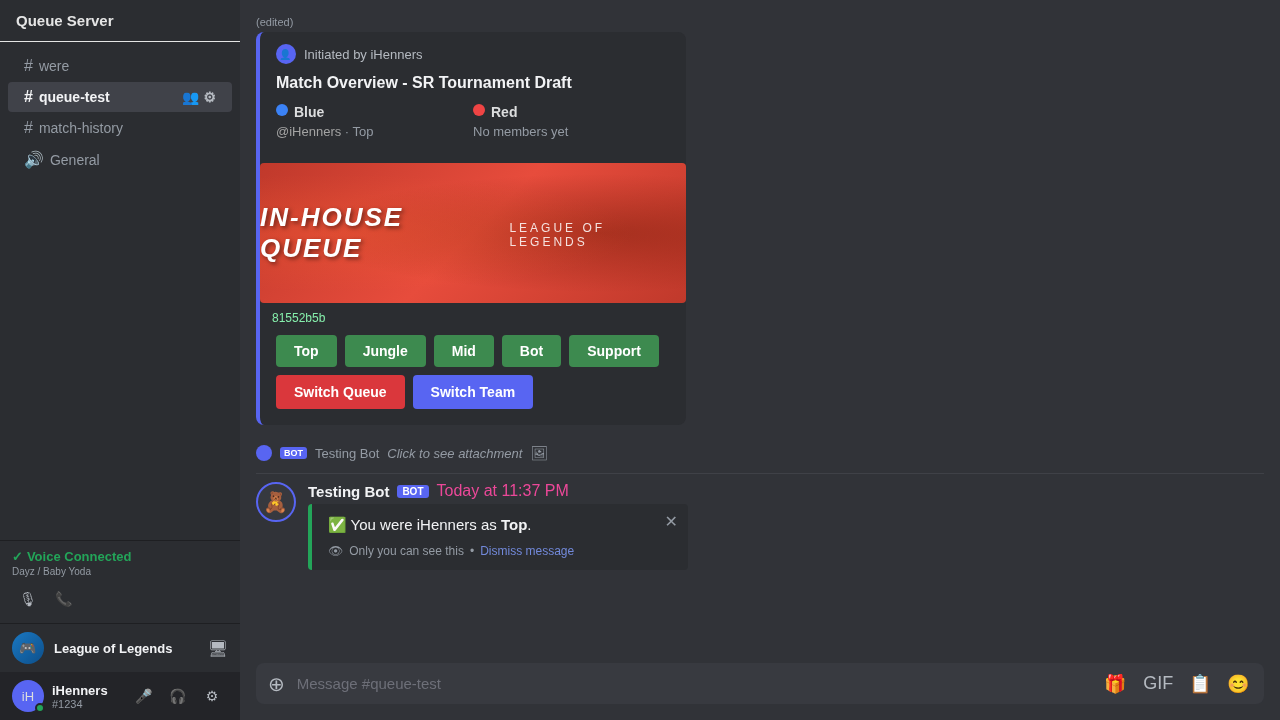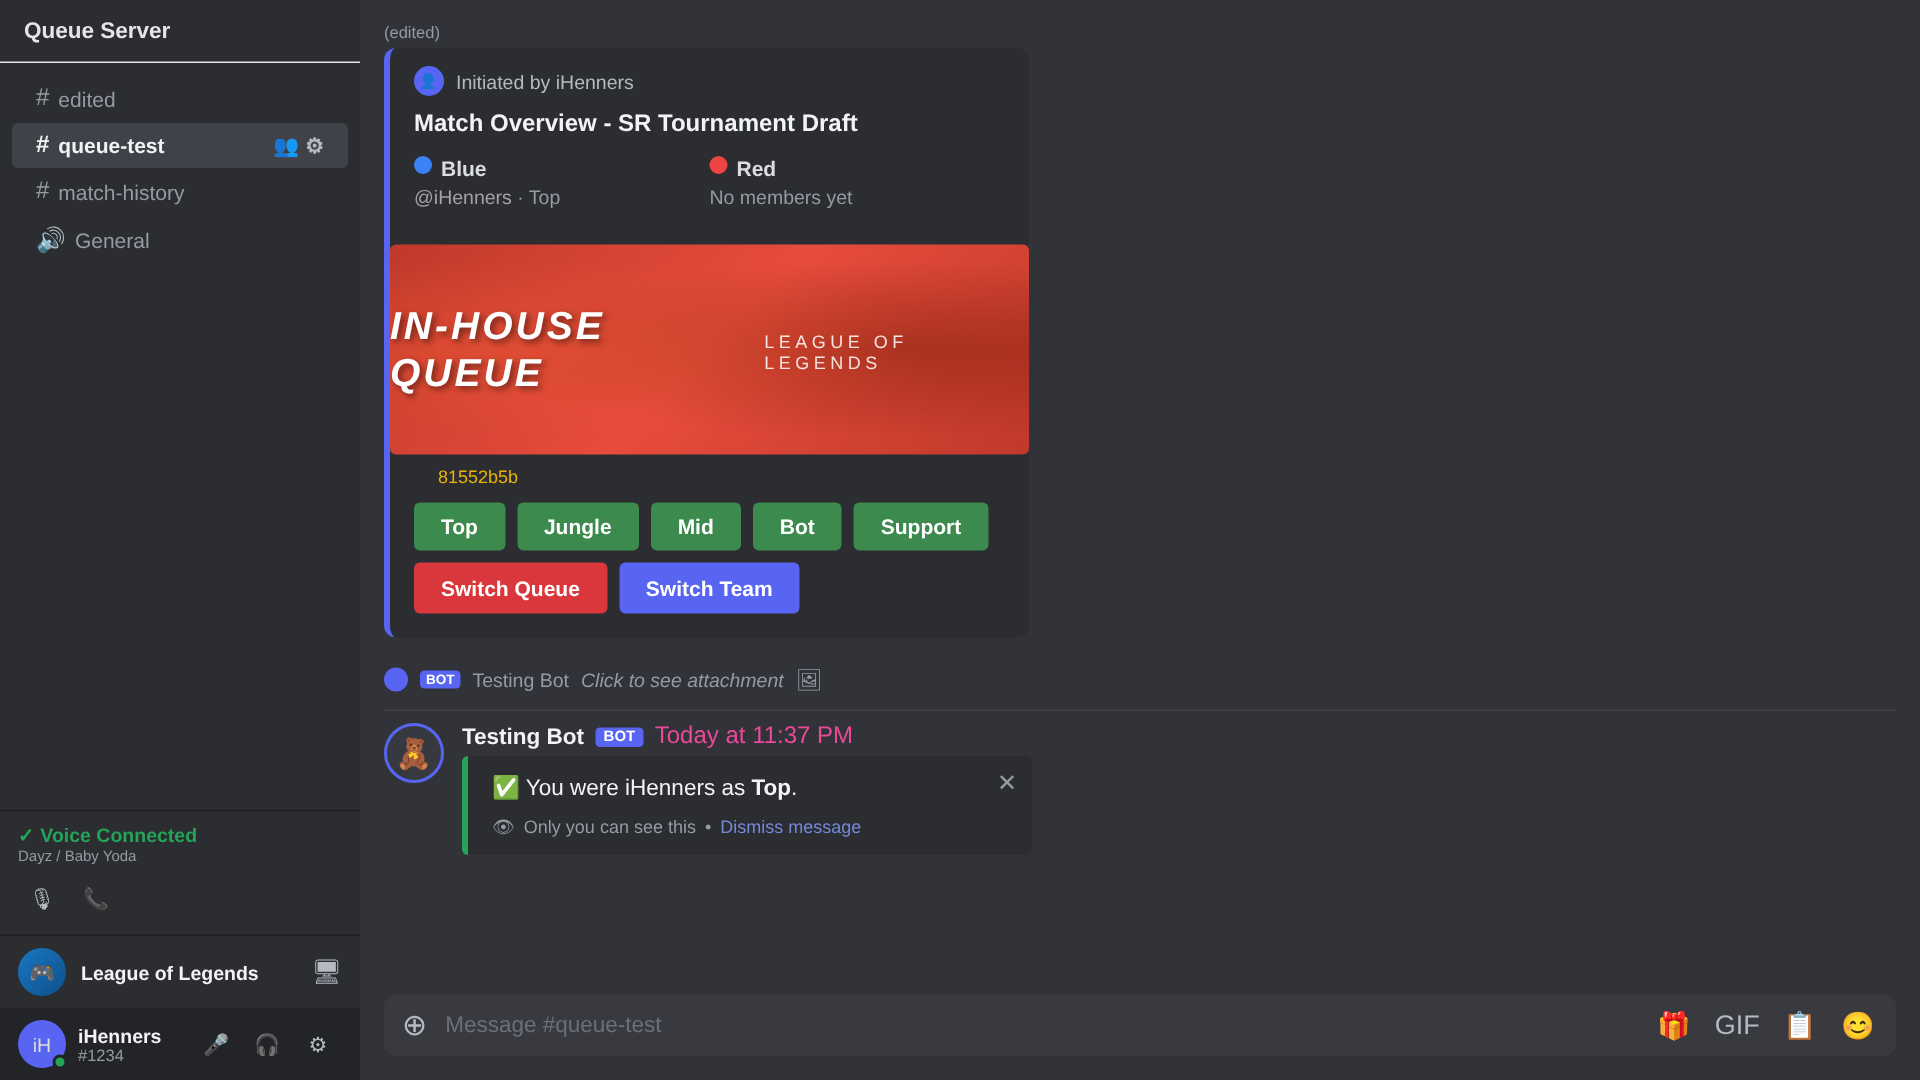--- a/index.html
+++ b/index.html
@@ -319,22 +319,22 @@
       color: rgba(255,255,255,0.85);
       letter-spacing: 3px;
       text-transform: uppercase;
       position: relative;
       z-index: 1;
       margin-top: 4px;
     }
 
     .match-id {
       font-size: 12px;
-      color: #eab308;
-      padding: 0 32px 10px;
+      color: #86efac;
+      padding: 0 12px 10px;
     }
 
     
     .role-buttons {
       display: flex;
       gap: 8px;
       padding: 0 16px 8px;
       flex-wrap: wrap;
     }
 
@@ -576,21 +576,21 @@
   </style>
 </head>
 <body>
 
 <div class="sidebar">
   <div class="sidebar-header">Queue Server</div>
   <div class="channel-list">
 
     <div class="channel-item">
       <span class="channel-icon">#</span>
-      <span>edited</span>
+      <span>were</span>
     </div>
 
     <div class="channel-item active">
       <span class="channel-icon">#</span>
       <span>queue-test</span>
       <div class="channel-actions">
         <span>👥</span>
         <span>⚙</span>
       </div>
     </div>

